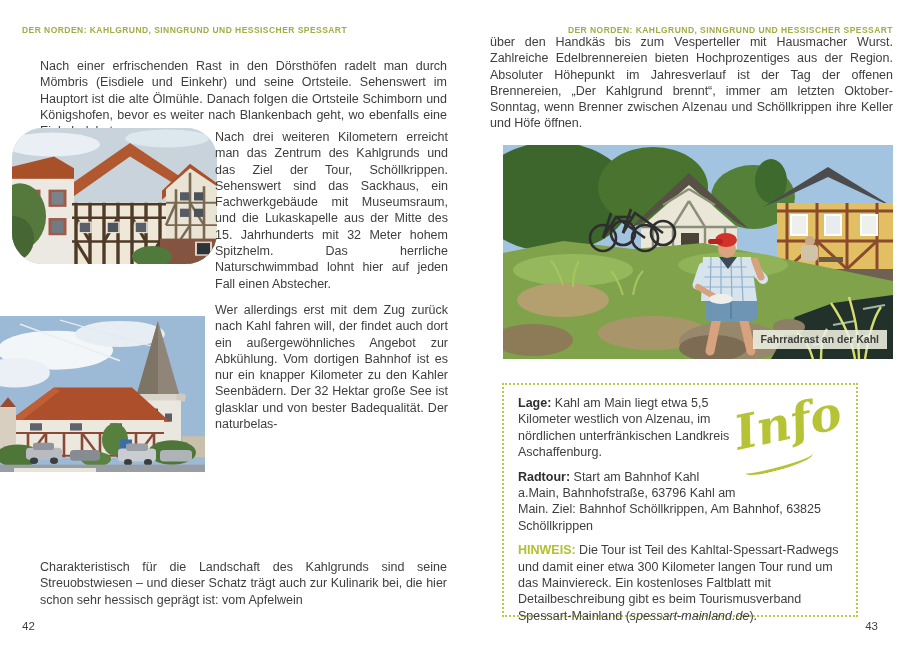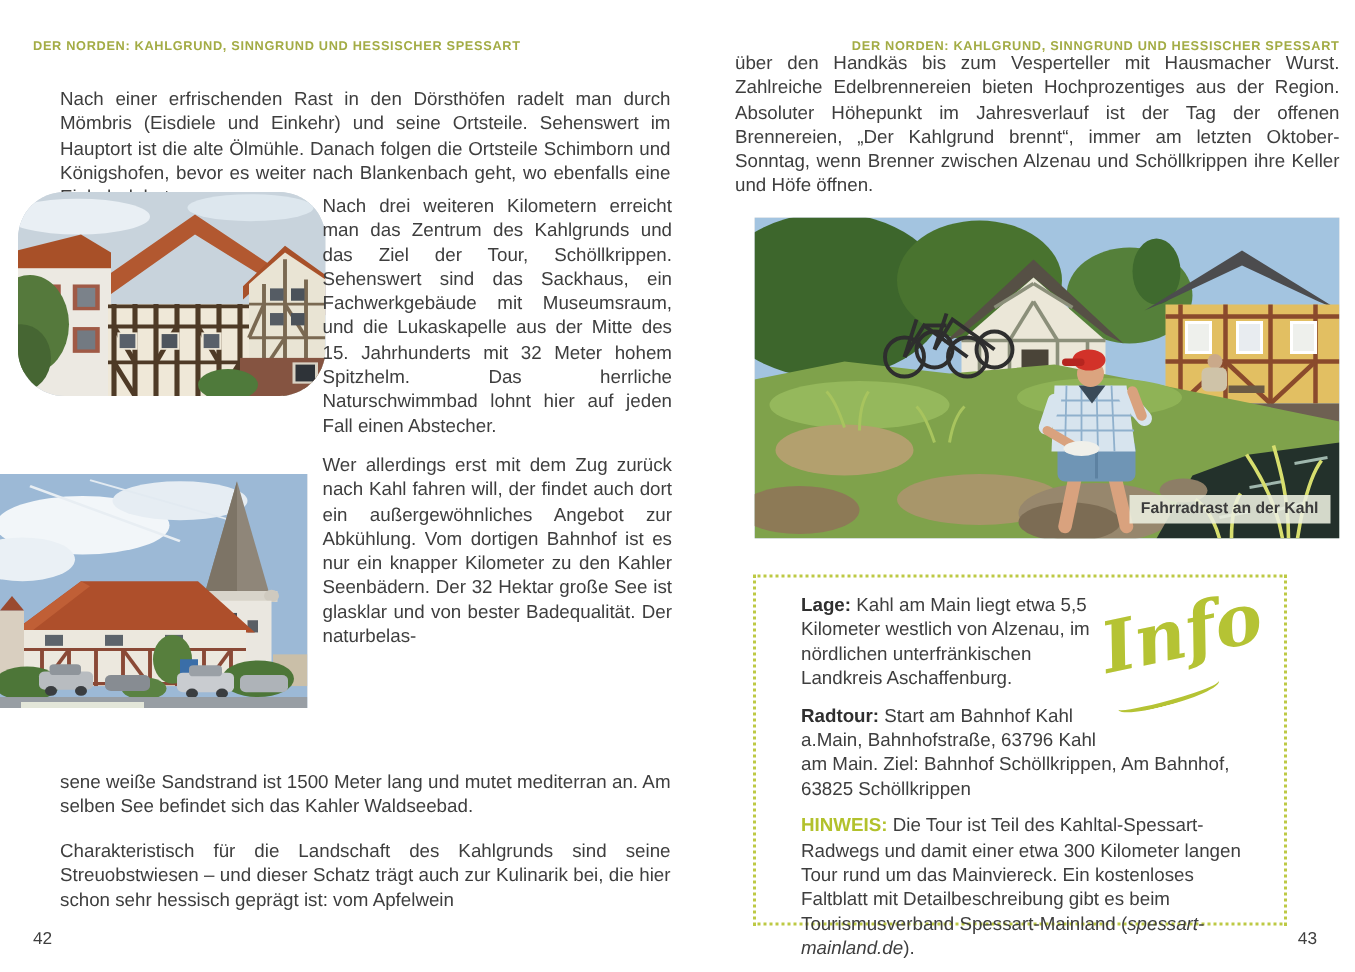--- a/index.html
+++ b/index.html
@@ -23,21 +23,21 @@
   .caption{
     position:absolute;background:rgba(237,240,224,0.88);
     font-size:10.5px;font-weight:bold;color:#3c3c3c;
     padding:2px 8px 3px 8px;white-space:nowrap;line-height:14px;
   }
   .infobox{
     left:502px;top:383px;width:356px;height:234px;box-sizing:border-box;
     border:2px dotted #bdc944;padding:10px 14px 8px 14px;
     font-size:12.5px;line-height:16.4px;text-align:left;
   }
-  .infobox p{margin:0 0 8px 16px;}
+  .infobox p{margin:0 0 8px 0;}
   .info-label{font-weight:bold;color:#2f2f2f;}
   .hinweis-label{font-weight:bold;color:#b2c12c;}
   .info-float{float:right;width:106px;height:100px;position:relative;}
   .script{
     position:absolute;top:4px;right:0px;
     font-family:"DejaVu Serif",serif;font-style:italic;font-weight:bold;
     font-size:47px;color:#b5c334;transform:rotate(-12deg);line-height:1;
   }
   .script-underline{
     position:absolute;top:62px;right:28px;width:70px;height:10px;
@@ -190,21 +190,20 @@
       <rect x="0" y="183" width="205" height="9" fill="#989ea4"></rect>
     </svg>
     <div class="caption" style="left:14px;top:152px;">Lukaskapelle</div>
   </div>
 
   <div class="abs body-text" style="left:215px;top:129px;width:233px;">
     <p>Nach drei weiteren Kilometern erreicht man das Zentrum des Kahlgrunds und das Ziel der Tour, Schöllkrippen. Sehenswert sind das Sackhaus, ein Fachwerkgebäude mit Museumsraum, und die Lukaskapelle aus der Mitte des 15. Jahrhunderts mit 32 Meter hohem Spitzhelm. Das herrliche Naturschwimmbad lohnt hier auf jeden Fall einen Abstecher.</p>
     <p>Wer allerdings erst mit dem Zug zurück nach Kahl fahren will, der findet auch dort ein außergewöhnliches Angebot zur Abkühlung. Vom dortigen Bahnhof ist es nur ein knapper Kilometer zu den Kahler Seenbädern. Der 32 Hektar große See ist glasklar und von bester Badequalität. Der naturbelas-</p>
   </div>
 
-  <div class="abs body-text" style="left:40px;top:513px;width:407px;">sene weiße Sandstrand ist 1500 Meter lang und mutet mediterran an. Am selben See befindet sich das Kahler Waldseebad.</div>
 
   <div class="abs body-text" style="left:40px;top:559px;width:407px;">Charakteristisch für die Landschaft des Kahlgrunds sind seine Streuobstwiesen – und dieser Schatz trägt auch zur Kulinarik bei, die hier schon sehr hessisch geprägt ist: vom Apfelwein</div>
 
   <div class="abs pagenum" style="left:22px;top:620px;">42</div>
 
   <div class="abs hdr" style="right:10px;top:9px;">DER NORDEN: KAHLGRUND, SINNGRUND UND HESSISCHER SPESSART</div>
 
   <div class="abs body-text" style="left:490px;top:34px;width:403px;">über den Handkäs bis zum Vesperteller mit Hausmacher Wurst. Zahlreiche Edelbrennereien bieten Hochprozentiges aus der Region. Absoluter Höhepunkt im Jahresverlauf ist der Tag der offenen Brennereien, „Der Kahlgrund brennt“, immer am letzten Oktober-Sonntag, wenn Brenner zwischen Alzenau und Schöllkrippen ihre Keller und Höfe öffnen.</div>
 
   <div class="photo" style="left:503px;top:145px;width:390px;height:214px;">

